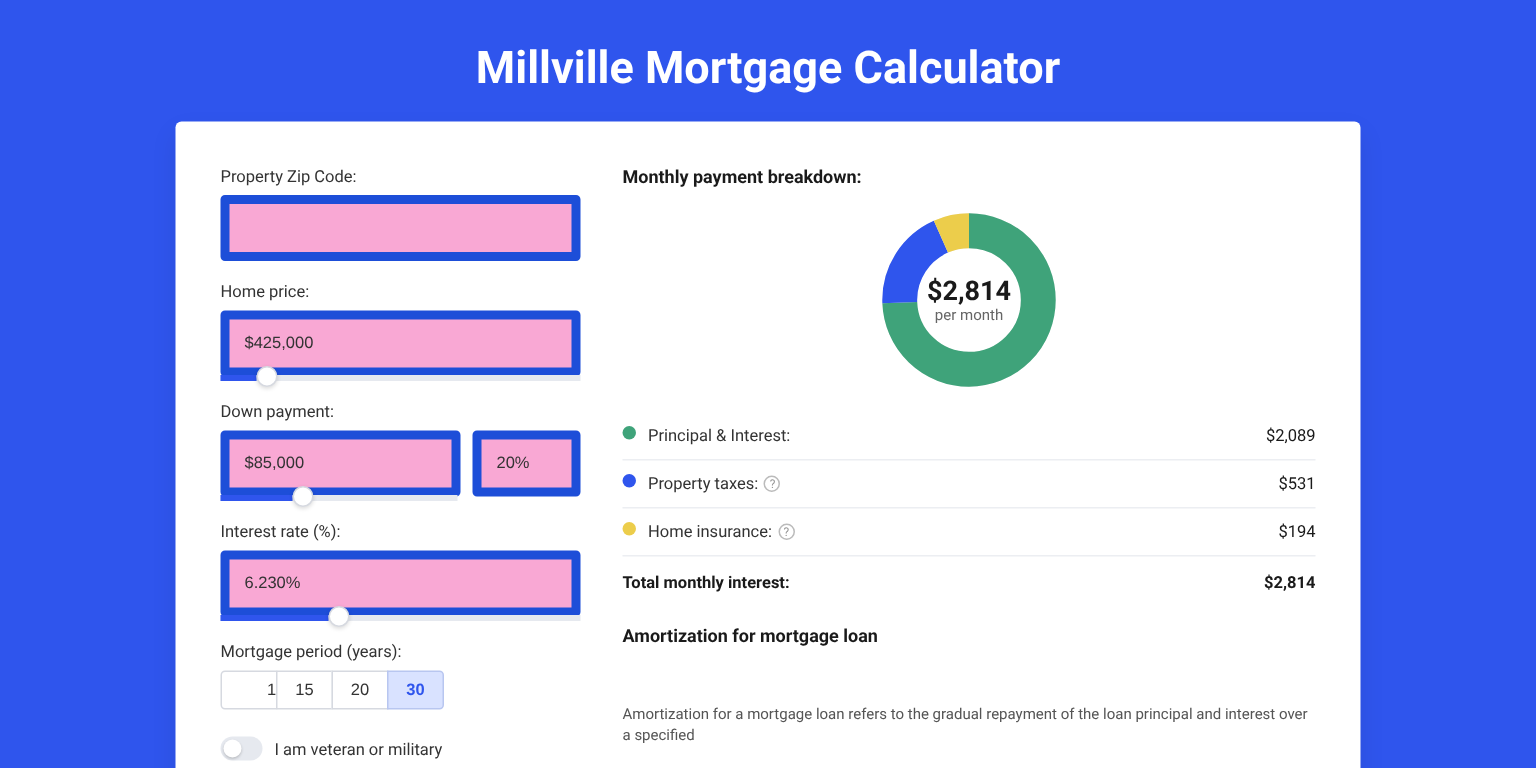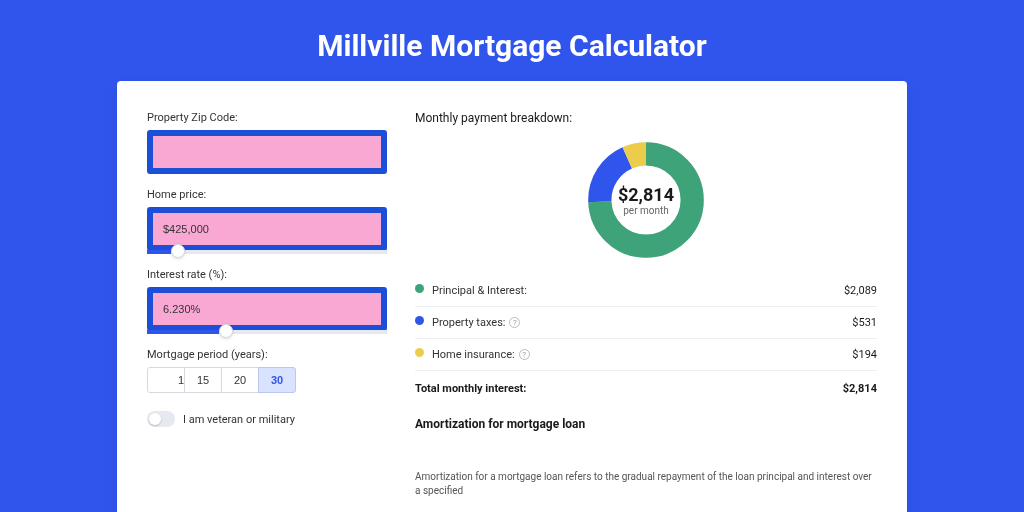--- a/index.html
+++ b/index.html
@@ -62,21 +62,21 @@
   .period-buttons button.active { background: #d9e2ff; color:#2f55ed; font-weight:600; border-color:#b8c6f0;}
   .toggle-row { display:flex; align-items:center; gap:8px; margin-top:18px;}
   .toggle {
     width: 28px; height: 16px; border-radius: 8px; background:#e6e9ef; position:relative;
   }
   .toggle::after {
     content:""; position:absolute; width:12px; height:12px; border-radius:50%;
     background:#fff; top:2px; left:2px; box-shadow:0 1px 2px rgba(0,0,0,.2);
   }
   .toggle-label { font-size:11px; color:#333; }
-  .panel-title { font-size: 12px; font-weight:400; color:#1a1a1a; margin-bottom: 8px; }
+  .panel-title { font-size: 12px; font-weight:700; color:#1a1a1a; margin-bottom: 8px; }
   .donut-wrap { display:flex; justify-content:center; align-items:center; padding: 6px 0 14px; }
   .donut { position: relative; width: 122px; height: 122px; }
   .donut svg { width:122px; height:122px; transform: rotate(-90deg); }
   .donut-center {
     position:absolute; inset:0; display:flex; flex-direction:column;
     align-items:center; justify-content:center;
   }
   .donut-center .amount { font-size: 18px; font-weight:700; color:#1a1a1a; }
   .donut-center .per { font-size: 10px; color:#666; }
   .legend-row {
@@ -118,20 +118,31 @@
 
     <div class="group">
       <div class="label">Home price:</div>
       <input class="input" value="$425,000" style="">
       <div class="slider-track">
         <div class="slider-fill" style="width:10%"></div>
         <div class="slider-thumb" style="left:10%"></div>
       </div>
     </div>
 
+    <div class="group">
+      <div class="label">Down payment:</div>
+      <div class="row">
+        <input class="input" value="$85,000" style="">
+        <input class="input sm" value="20%" style="">
+      </div>
+      <div class="slider-track" style="width:66%">
+        <div class="slider-fill" style="width:30%"></div>
+        <div class="slider-thumb" style="left:30%"></div>
+      </div>
+    </div>
 
     <div class="group">
       <div class="label">Interest rate (%):</div>
       <input class="input" value="6.230%" style="">
       <div class="slider-track">
         <div class="slider-fill" style="width:30%"></div>
         <div class="slider-thumb" style="left:30%"></div>
       </div>
     </div>
 

